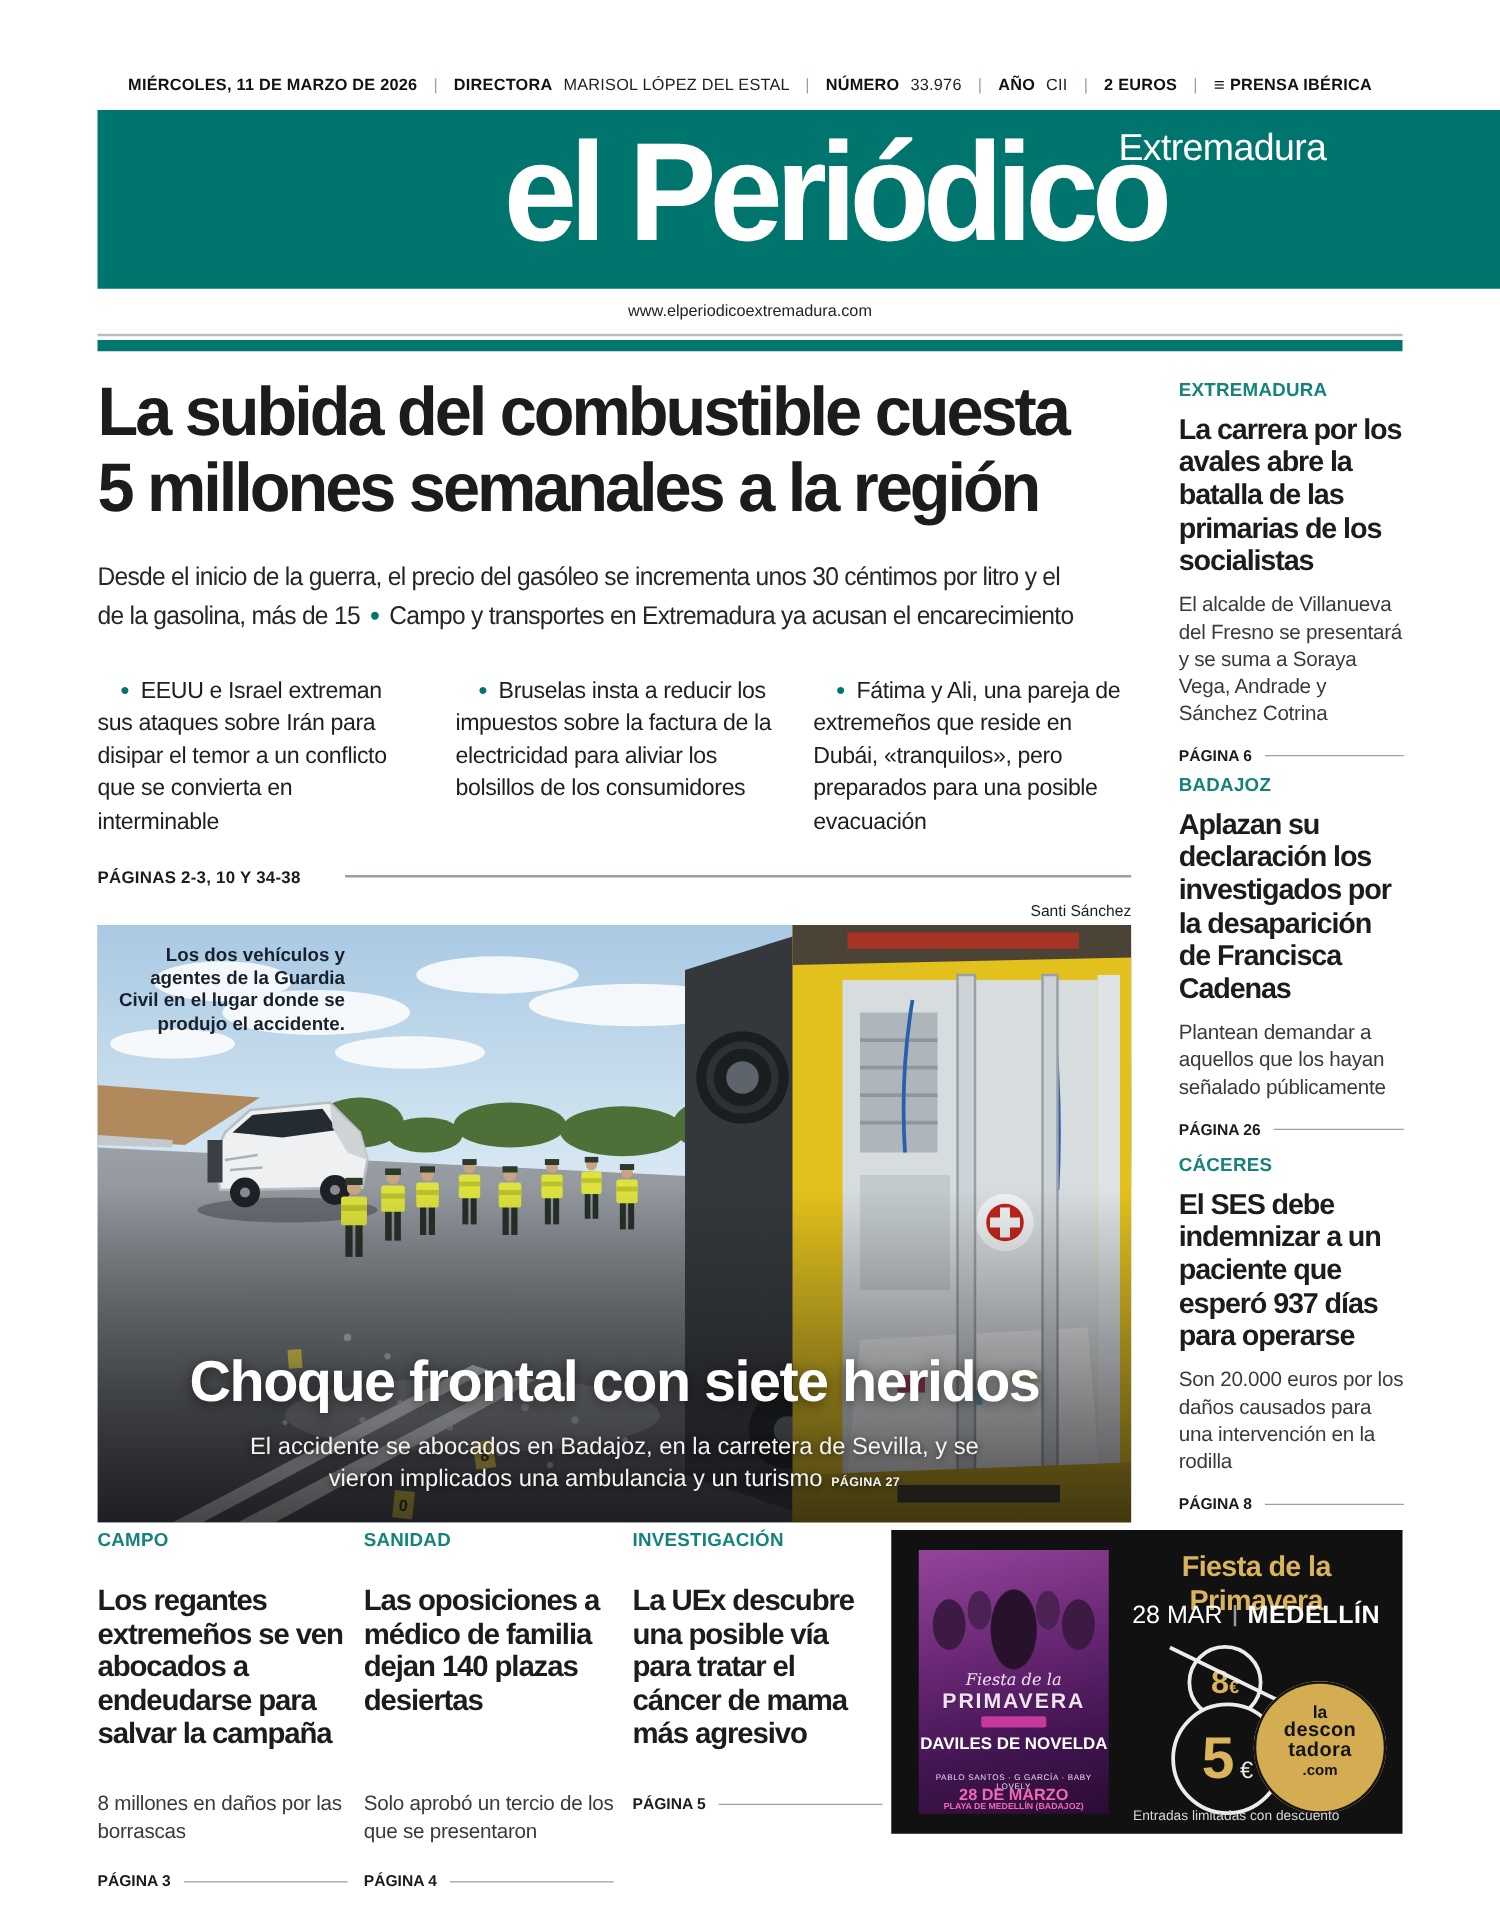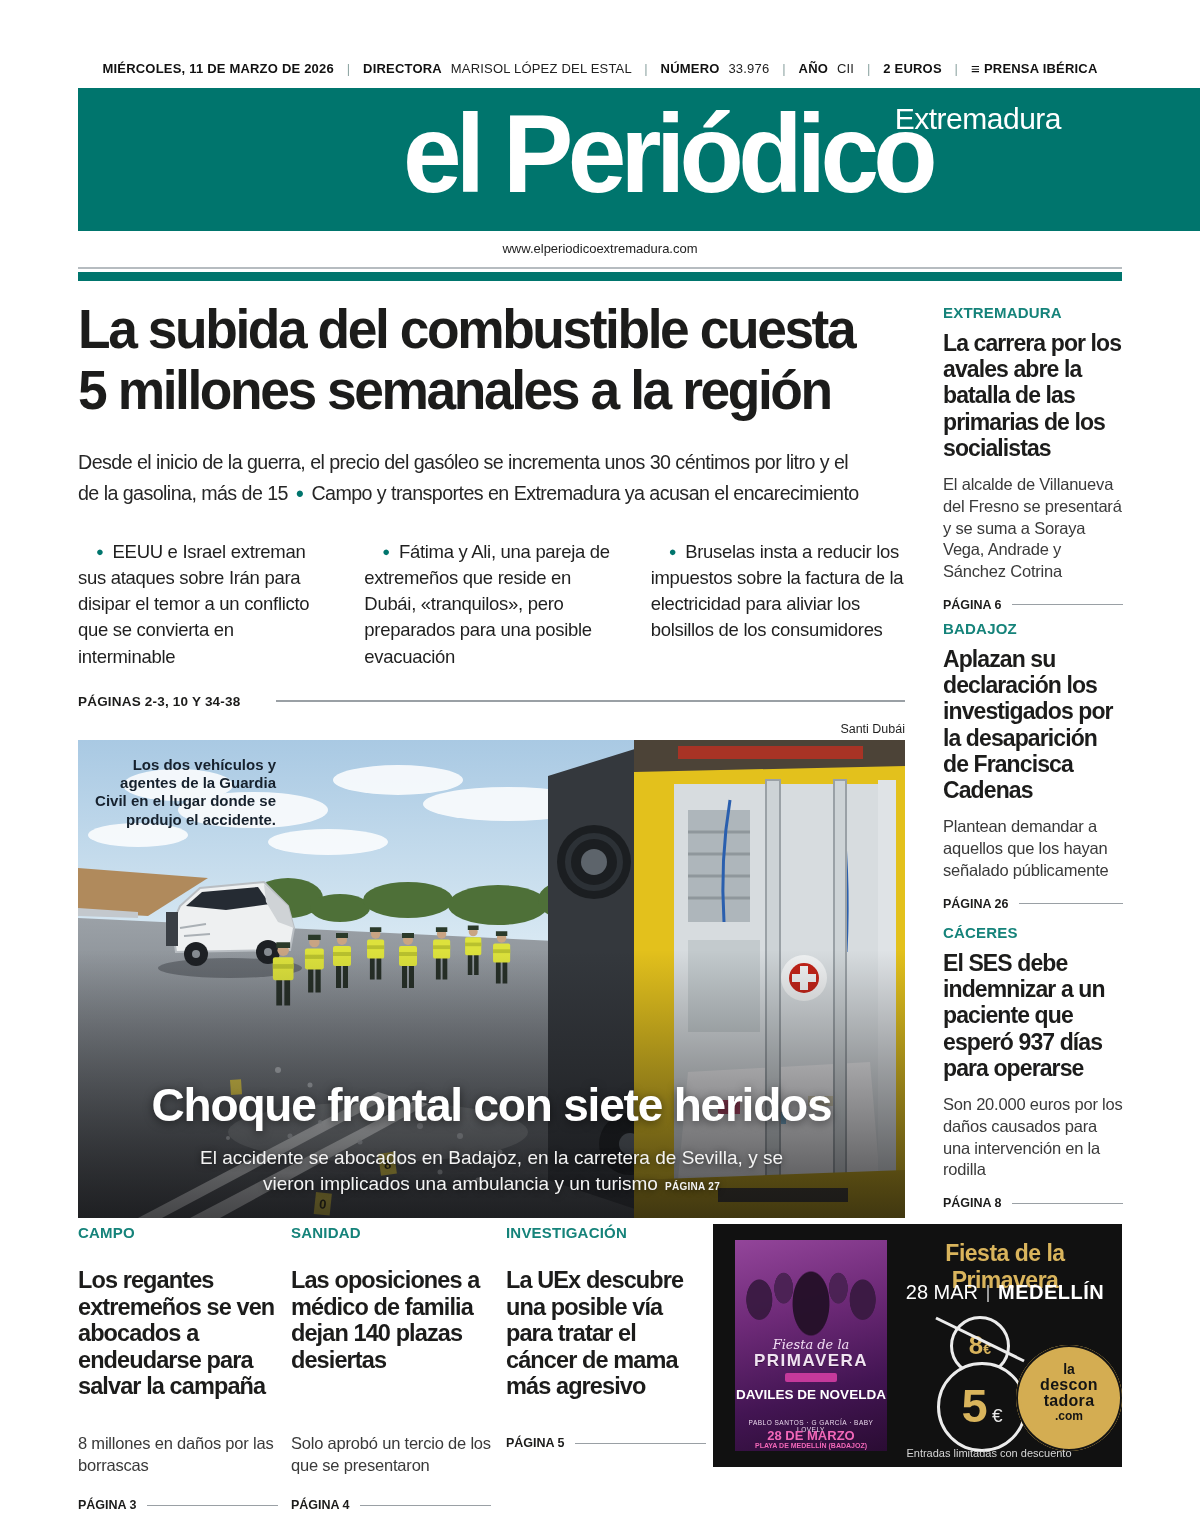--- a/index.html
+++ b/index.html
@@ -99,21 +99,21 @@
   .ad-when .divider{display:inline-block;width:2px;height:17px;background:#9b9b9b;margin:0 9px;vertical-align:-3px;}
   .ad-when .venue{font-weight:bold;letter-spacing:.5px;}
   .c-old{position:absolute;left:237px;top:92px;width:54px;height:54px;border:3px solid #ececec;border-radius:50%;
      text-align:center;line-height:52px;color:#d9b45c;font-size:26px;font-weight:bold;background:#111;}
   .c-old .cur{font-size:14px;color:#d9b45c;}
   .slash{position:absolute;left:218px;top:114px;width:98px;height:3px;background:#ececec;transform:rotate(26deg);}
   .c-new{position:absolute;left:224px;top:138px;width:84px;height:84px;border:3px solid #ececec;border-radius:50%;
      text-align:center;background:#111;}
   .c-new .num{color:#d9b45c;font-size:47px;font-weight:bold;line-height:82px;}
   .c-new .cur{color:#e8e8e8;font-size:19px;}
-  .brand{position:absolute;right:0;top:121px;width:106px;height:106px;border-radius:50%;background:#d4ad52;
+  .brand{position:absolute;right:13px;top:121px;width:106px;height:106px;border-radius:50%;background:#d4ad52;
      color:#141414;text-align:center;font-weight:bold;box-sizing:border-box;padding-top:17px;line-height:1.05;
      box-shadow:inset 0 0 0 2px #141414, inset 0 0 0 5px #d4ad52;}
   .brand .l1{font-size:14px;}.brand .l2,.brand .l3{font-size:16px;letter-spacing:.3px;}.brand .l4{font-size:12px;}
   .ad-note{position:absolute;left:176px;bottom:8px;width:200px;text-align:center;color:#d6d6d6;font-size:11px;}
 </style>
 </head>
 <body>
 
 <div class="page">
 
@@ -145,29 +145,29 @@
     <div class="lead-head">
       <div>La subida del combustible cuesta</div>
       <div>5 millones semanales a la región</div>
     </div>
     <div class="deck">
       <div class="line">Desde el inicio de la guerra, el precio del gasóleo se incrementa unos 30 céntimos por litro y el</div>
       <div class="line"><span>de la gasolina, más de 15</span><span class="dot">●</span><span>Campo y transportes en Extremadura ya acusan el encarecimiento</span></div>
     </div>
     <div class="bullets">
       <p class="bullet"><span class="dot">●</span><span>EEUU e Israel extreman sus ataques sobre Irán para disipar el temor a un conflicto que se convierta en interminable</span></p>
+      <p class="bullet"><span class="dot">●</span><span>Bruselas insta a reducir los impuestos sobre la factura de la electricidad para aliviar los bolsillos de los consumidores</span></p>
       <p class="bullet"><span class="dot">●</span><span>Fátima y Ali, una pareja de extremeños que reside en Dubái, «tranquilos», pero preparados para una posible evacuación</span></p>
-      <p class="bullet"><span class="dot">●</span><span>Bruselas insta a reducir los impuestos sobre la factura de la electricidad para aliviar los bolsillos de los consumidores</span></p>
     </div>
     <div class="pages-row">
       <span>PÁGINAS 2-3, 10 Y 34-38</span>
       <span class="rule-line"></span>
     </div>
 
-    <div class="credit">Santi Dubái</div>
+    <div class="credit">Santi Sánchez</div>
     <div class="photo">
       <svg width="827" height="478" viewBox="0 0 827 478" preserveAspectRatio="none">
         <defs>
           <linearGradient id="sky" x1="0" y1="0" x2="0" y2="1">
             <stop offset="0" stop-color="#a9c9e3"></stop>
               <stop offset="1" stop-color="#dcebf4"></stop>
           </linearGradient>
           <linearGradient id="road" x1="0" y1="0" x2="0" y2="1">
             <stop offset="0" stop-color="#9ba1a7"></stop>
               <stop offset="1" stop-color="#4e5257"></stop>

